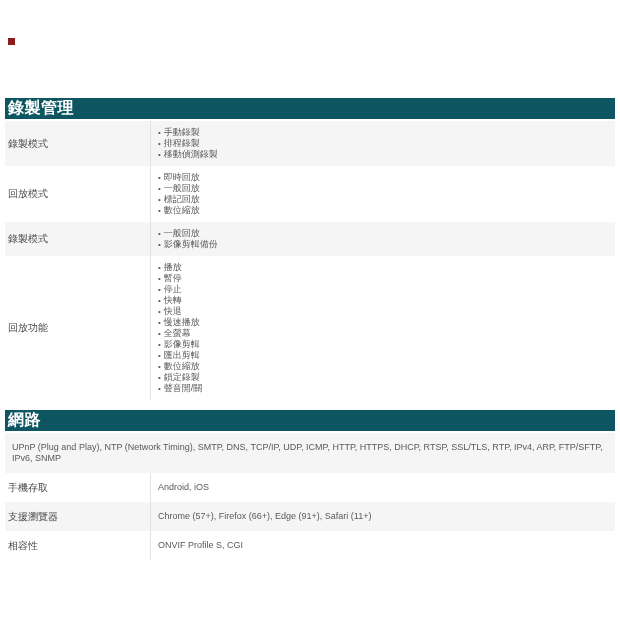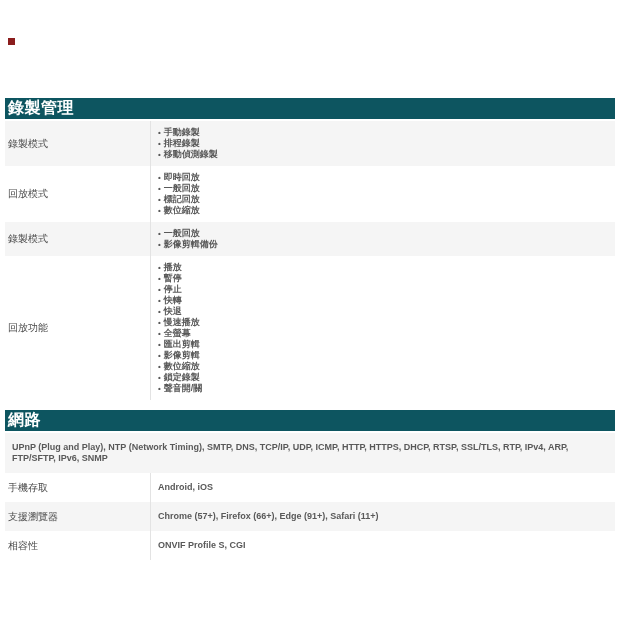--- a/index.html
+++ b/index.html
@@ -27,21 +27,21 @@
   .spec-row.alt{background:#f5f5f5;}
   .cell-label{
     flex:0 0 146px;width:146px;box-sizing:border-box;
     border-right:1px solid #e3e3e3;
     display:flex;align-items:center;
     padding-left:3px;
     font-size:10px;color:#4d4d4d;
   }
   .cell-value{
     flex:1;min-width:0;
-    font-size:9px;color:#595959;font-weight:bold;
+    font-size:9px;color:#595959;
   }
   .cell-value.list{padding:6px 8px 6px 7px;}
   .cell-value.text{padding:9px 10px 9px 7px;line-height:11px;}
   ul.items{list-style:none;margin:0;padding:0;}
   ul.items li{line-height:10px;white-space:nowrap;}
   .bullet{display:inline-block;margin-right:3px;font-size:8px;color:#595959;}
 </style>
 </head>
 <body>
 
@@ -84,22 +84,22 @@
         <div class="cell-label">回放功能</div>
         <div class="cell-value list">
           <ul class="items">
             <li><span class="bullet">•</span><span>播放</span></li>
             <li><span class="bullet">•</span><span>暫停</span></li>
             <li><span class="bullet">•</span><span>停止</span></li>
             <li><span class="bullet">•</span><span>快轉</span></li>
             <li><span class="bullet">•</span><span>快退</span></li>
             <li><span class="bullet">•</span><span>慢速播放</span></li>
             <li><span class="bullet">•</span><span>全螢幕</span></li>
+            <li><span class="bullet">•</span><span>影像剪輯</span></li>
             <li><span class="bullet">•</span><span>匯出剪輯</span></li>
-            <li><span class="bullet">•</span><span>影像剪輯</span></li>
             <li><span class="bullet">•</span><span>數位縮放</span></li>
             <li><span class="bullet">•</span><span>鎖定錄製</span></li>
             <li><span class="bullet">•</span><span>聲音開/關</span></li>
           </ul>
         </div>
       </div>
     </div>
     <div class="spec-section">
       <div class="section-header">網路</div>
       <div class="spec-row alt">

